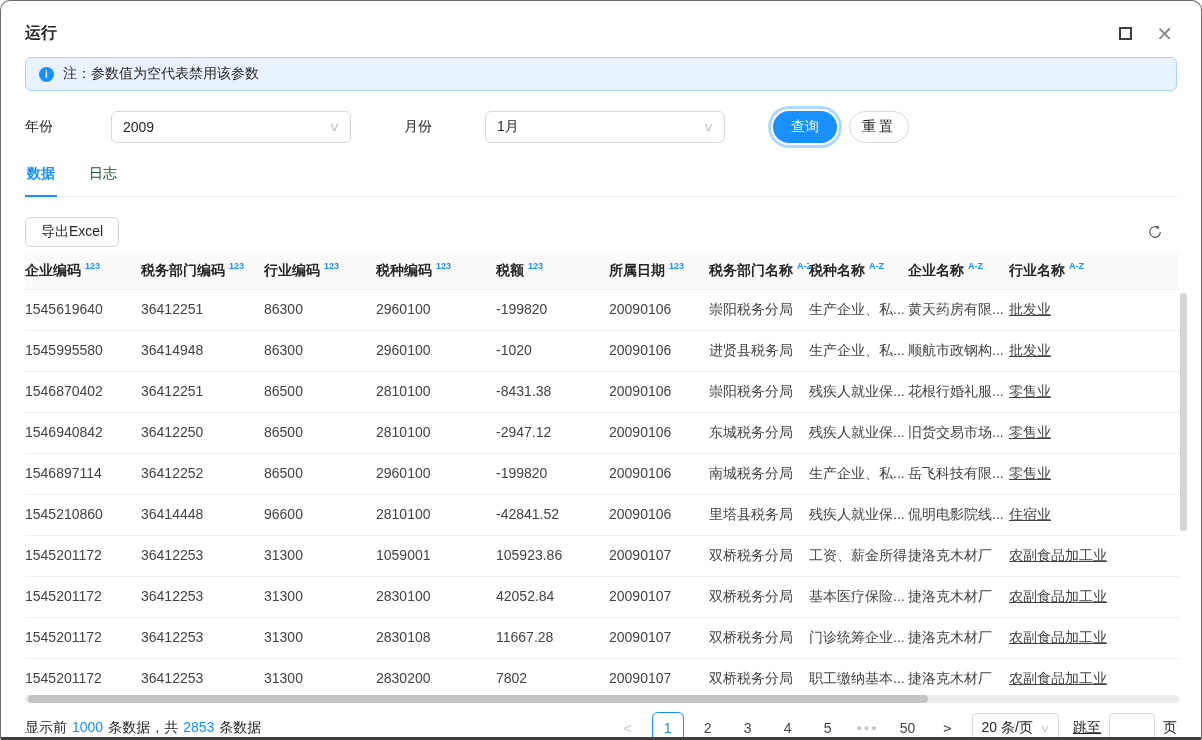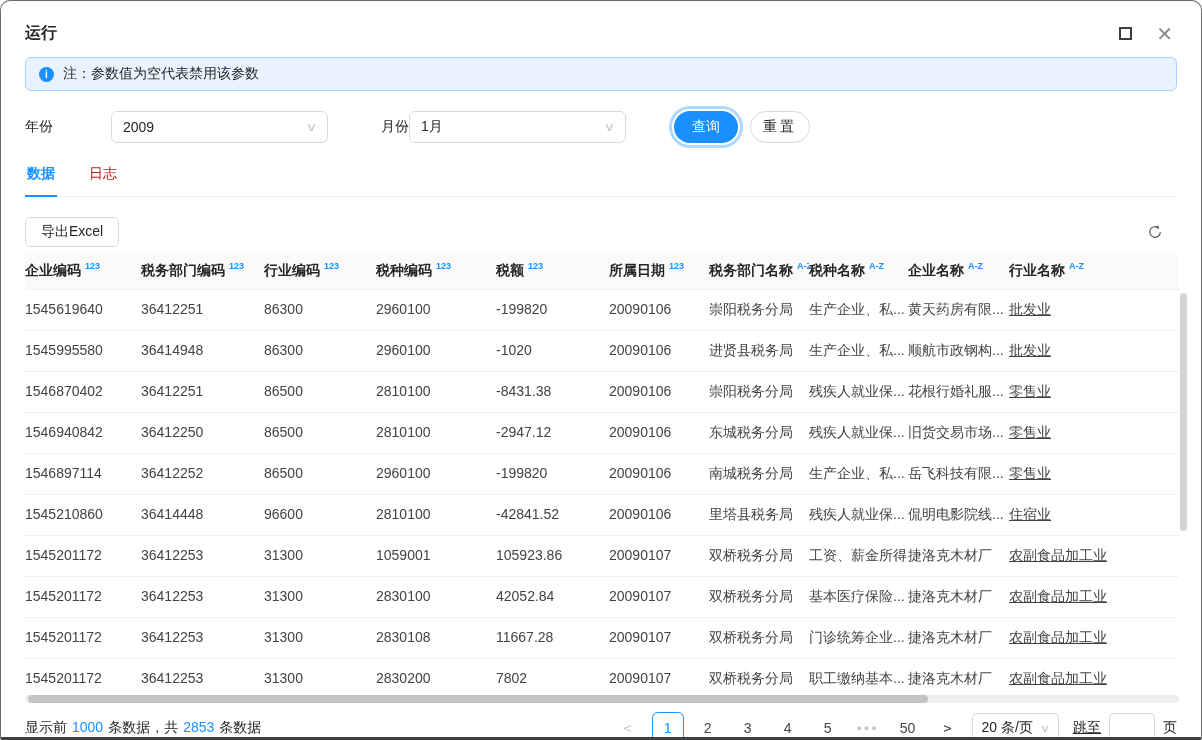--- a/index.html
+++ b/index.html
@@ -28,40 +28,40 @@
     width:15px; height:15px; border-radius:50%; background:#1890ff; color:#fff;
     display:inline-flex; align-items:center; justify-content:center;
     font-size:10px; font-weight:700; flex:0 0 15px;
   }
   .info-circle::before{ content:"i"; }
 
   
   .form-row{ margin:20px 24px 0; display:flex; align-items:center; }
   .form-label{ color:#262626; }
   .select{
-    width:217px; height:32px; border:1px solid #d9d9d9; border-radius:6px;
+    width:240px; height:32px; border:1px solid #d9d9d9; border-radius:6px;
     display:flex; align-items:center; justify-content:space-between;
     padding:0 11px; cursor:pointer; background:#fff;
   }
   .select .chev{ color:#c8c8c8; font-size:12px; transform:scaleX(1.3); }
   .lab-year{ margin-right:58px; }
-  .lab-month{ margin-left:53px; }
+  .lab-month{ margin-left:53px; margin-right:53px; }
   .btn{ height:32px; border-radius:16px; font-size:14px; cursor:pointer; font-family:inherit; }
   .btn-primary{
     margin-left:48px; width:64px; background:#1890ff; color:#fff; border:none;
     box-shadow:0 0 0 2px #fff, 0 0 0 5px rgba(24,144,255,.35);
   }
   .btn-default{
     margin-left:12px; padding:0 12px; background:#fff; color:#262626;
     border:1px solid #d9d9d9; letter-spacing:3px;
   }
 
   
   .tabs{ margin:18px 24px 0; display:flex; gap:30px; border-bottom:1px solid #f0f0f0; }
-  .tab{ padding:4px 2px 13px; cursor:pointer; color:#b91c1c; position:relative; }
+  .tab{ padding:4px 2px 13px; cursor:pointer; color:#14532d; position:relative; }
   .tab.active{ color:#1890ff; font-weight:600; }
   .tab.active::after{ content:""; position:absolute; left:0; right:0; bottom:-1px; height:2px; background:#1890ff; }
 
   
   .toolbar{ margin:20px 24px 0; display:flex; justify-content:space-between; align-items:center; }
   .export-btn{ height:30px; padding:0 15px; background:#fff; border:1px solid #d9d9d9; border-radius:6px; color:#262626; font-family:inherit; font-size:14px; cursor:pointer; }
   .refresh{ cursor:pointer; margin-right:14px; display:inline-flex; }
 
   
   .table-zone{ position:relative; margin:6px 24px 0; }

